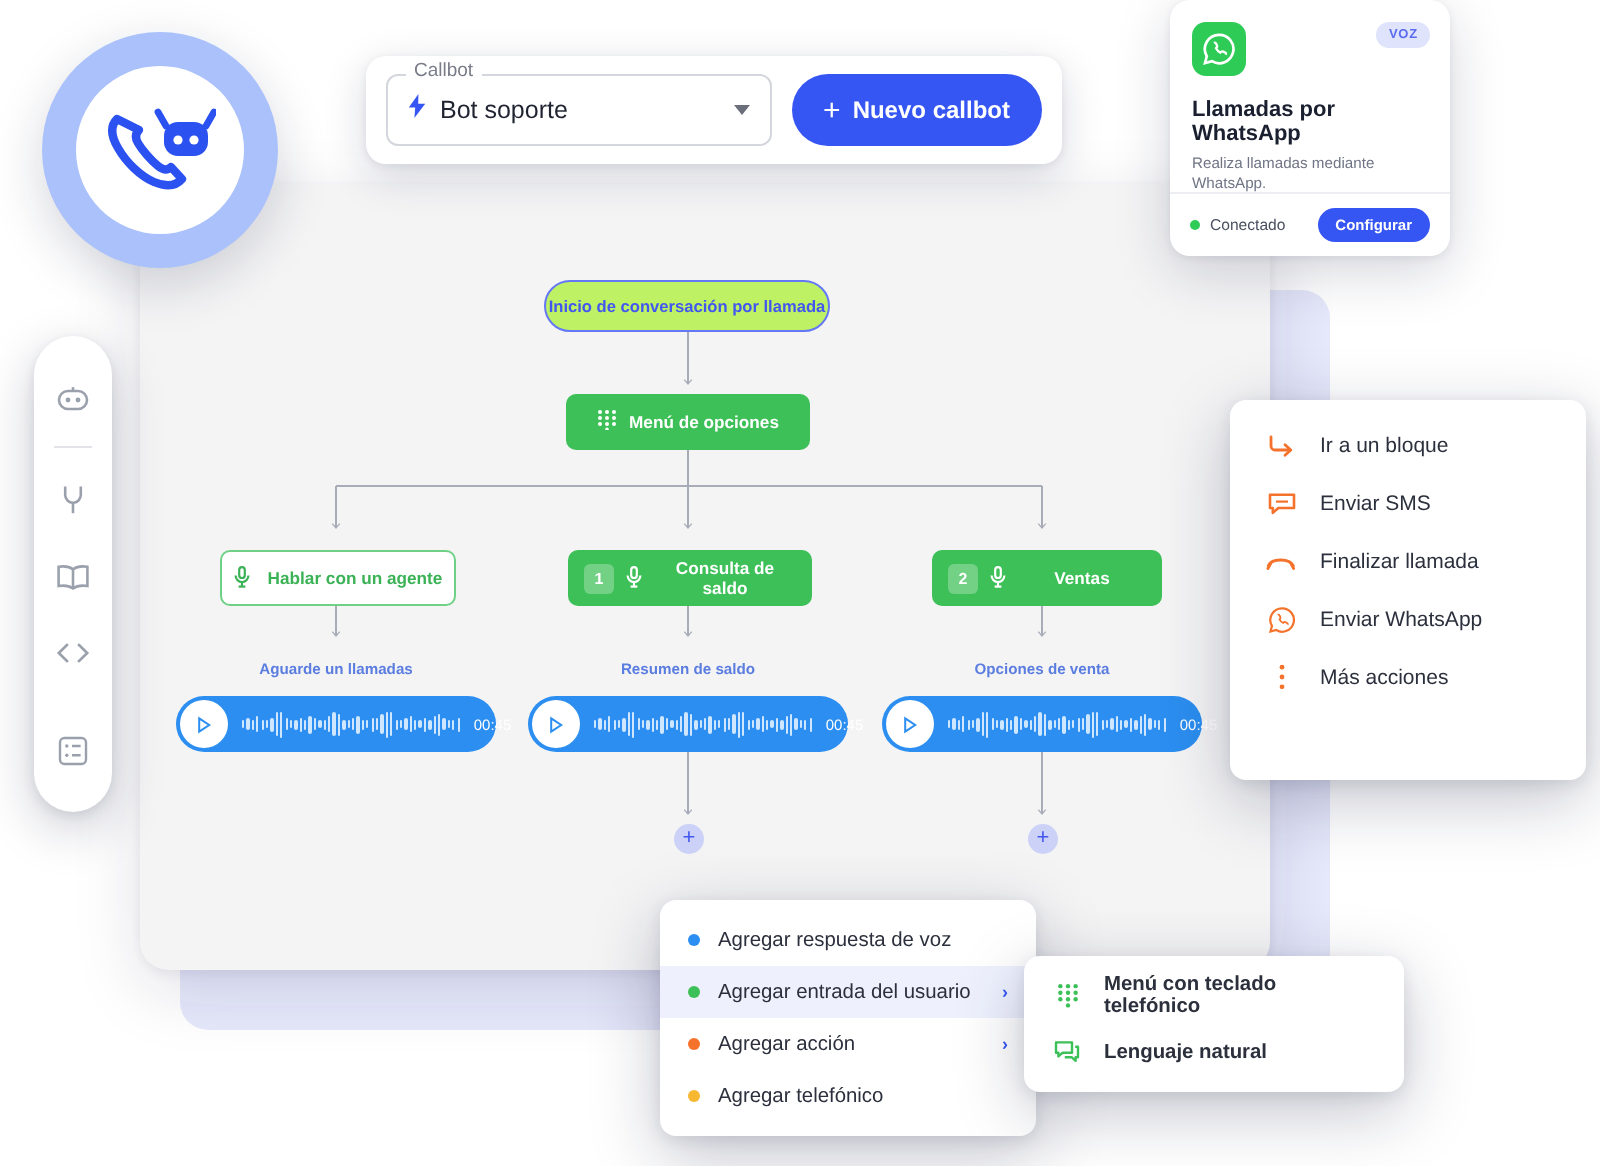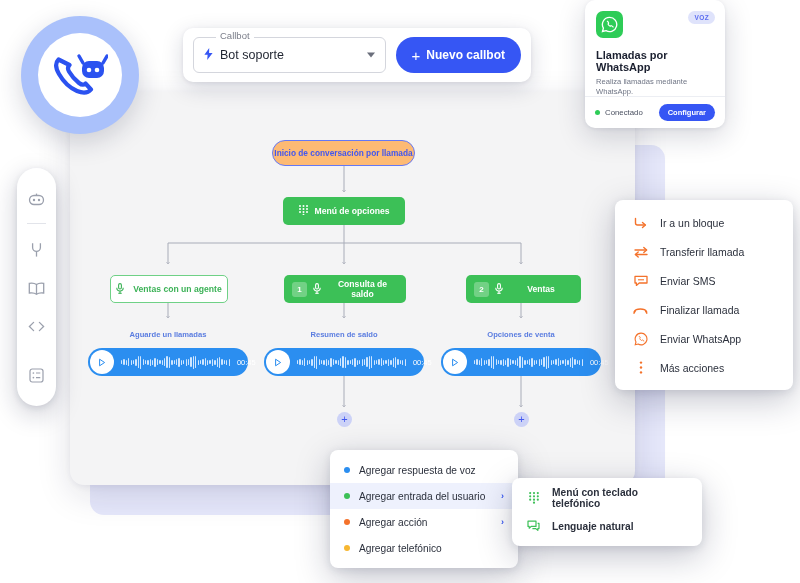--- a/index.html
+++ b/index.html
@@ -49,21 +49,21 @@
     height: 36px;
     border: 1px solid #d4d6dd;
     border-radius: 6px;
     display: flex; align-items: center;
     padding: 0 10px;
     gap: 7px;
   }
   .select-legend {
     position: absolute; top: -7px; left: 9px;
     background: #fff; padding: 0 4px;
-    font-size: 9.5px; color: #7a7d89; line-height: 1; margin-left: 13px;
+    font-size: 9.5px; color: #7a7d89; line-height: 1;
   }
   .select-val { font-size: 12.5px; color: #1f2430; font-weight: 500; }
   .caret {
     position: absolute; right: 10px; top: 50%; transform: translateY(-50%);
     width: 0; height: 0;
     border-left: 4px solid transparent;
     border-right: 4px solid transparent;
     border-top: 5px solid #6b6f7c;
   }
   .btn-new {
@@ -154,21 +154,21 @@
     font-size: 7.5px; font-weight: 700;
     padding: 4px 9px; cursor: pointer;
     font-family: "Liberation Sans", sans-serif;
   }
 
   
   .node { position: absolute; display: flex; align-items: center; justify-content: center; }
   .node-start {
     left: 272px; top: 140px; width: 143px; height: 26px;
     border: 1.4px solid #6478f5; border-radius: 13px;
-    background: #fdba74;
+    background: #bef264;
     color: #4257ef; font-size: 8.3px; font-weight: 700;
   }
   .node-menu {
     left: 283px; top: 197px; width: 122px; height: 28px;
     background: #3cc057; border-radius: 5px;
     color: #fff; font-size: 8.6px; font-weight: 600;
     gap: 7px;
   }
   .node-green {
     height: 28px; border-radius: 5px;
@@ -332,21 +332,21 @@
 
   <div class="node node-outline" style="left:110px; top:275px; width:118px;">
     <span class="ic">
       <svg width="8" height="11" viewBox="0 0 8 11" fill="none" stroke="#3cb257" stroke-width="1.1">
         <rect x="2.6" y="0.6" width="2.8" height="5.4" rx="1.4"></rect>
         <path d="M0.8 4.8 a3.2 3.2 0 0 0 6.4 0"></path>
           <path d="M4 8 v2.2"></path>
           <path d="M2.3 10.3 h3.4"></path>
       </svg>
     </span>
-    <span>Ventas con un agente</span>
+    <span>Hablar con un agente</span>
   </div>
 
   <div class="node node-green" style="left:284px; top:275px; width:122px;">
     <div class="node-row">
       <span class="num-chip">1</span>
       <span class="ic">
         <svg width="8" height="11" viewBox="0 0 8 11" fill="none" stroke="#fff" stroke-width="1.1">
           <rect x="2.6" y="0.6" width="2.8" height="5.4" rx="1.4"></rect>
           <path d="M0.8 4.8 a3.2 3.2 0 0 0 6.4 0"></path>
             <path d="M4 8 v2.2"></path>
@@ -647,31 +647,20 @@
       <span class="ic">
         <svg width="14" height="12" viewBox="0 0 14 12" fill="none" stroke="#f4722b" stroke-width="1.4" stroke-linecap="round" stroke-linejoin="round">
           <path d="M1.5 1.5 V6 a2 2 0 0 0 2 2 H11"></path>
             <path d="M8.5 5.4 L11.4 8 L8.5 10.6"></path>
         </svg>
       </span>
       <span>Ir a un bloque</span>
     </div>
     <div class="mi">
       <span class="ic">
-        <svg width="14" height="12" viewBox="0 0 14 12" fill="none" stroke="#f4722b" stroke-width="1.4" stroke-linecap="round" stroke-linejoin="round">
-          <path d="M1 4 H12.5"></path>
-            <path d="M9.8 1.5 L12.6 4 L9.8 6.5"></path>
-          <path d="M13 8.5 H1.5"></path>
-            <path d="M4.2 6 L1.4 8.5 L4.2 11"></path>
-        </svg>
-      </span>
-      <span>Transferir llamada</span>
-    </div>
-    <div class="mi">
-      <span class="ic">
         <svg width="14" height="12" viewBox="0 0 14 12" fill="none" stroke="#f4722b" stroke-width="1.3" stroke-linejoin="round">
           <path d="M1 1.4 H13 V8 H5.2 L2.4 10.4 V8 H1 Z"></path>
           <path d="M4 4.8 H10" stroke-width="1.1"></path>
         </svg>
       </span>
       <span>Enviar SMS</span>
     </div>
     <div class="mi">
       <span class="ic">
         <svg width="15" height="10" viewBox="0 0 15 10" fill="none" stroke="#f4722b" stroke-width="1.5" stroke-linecap="round">

